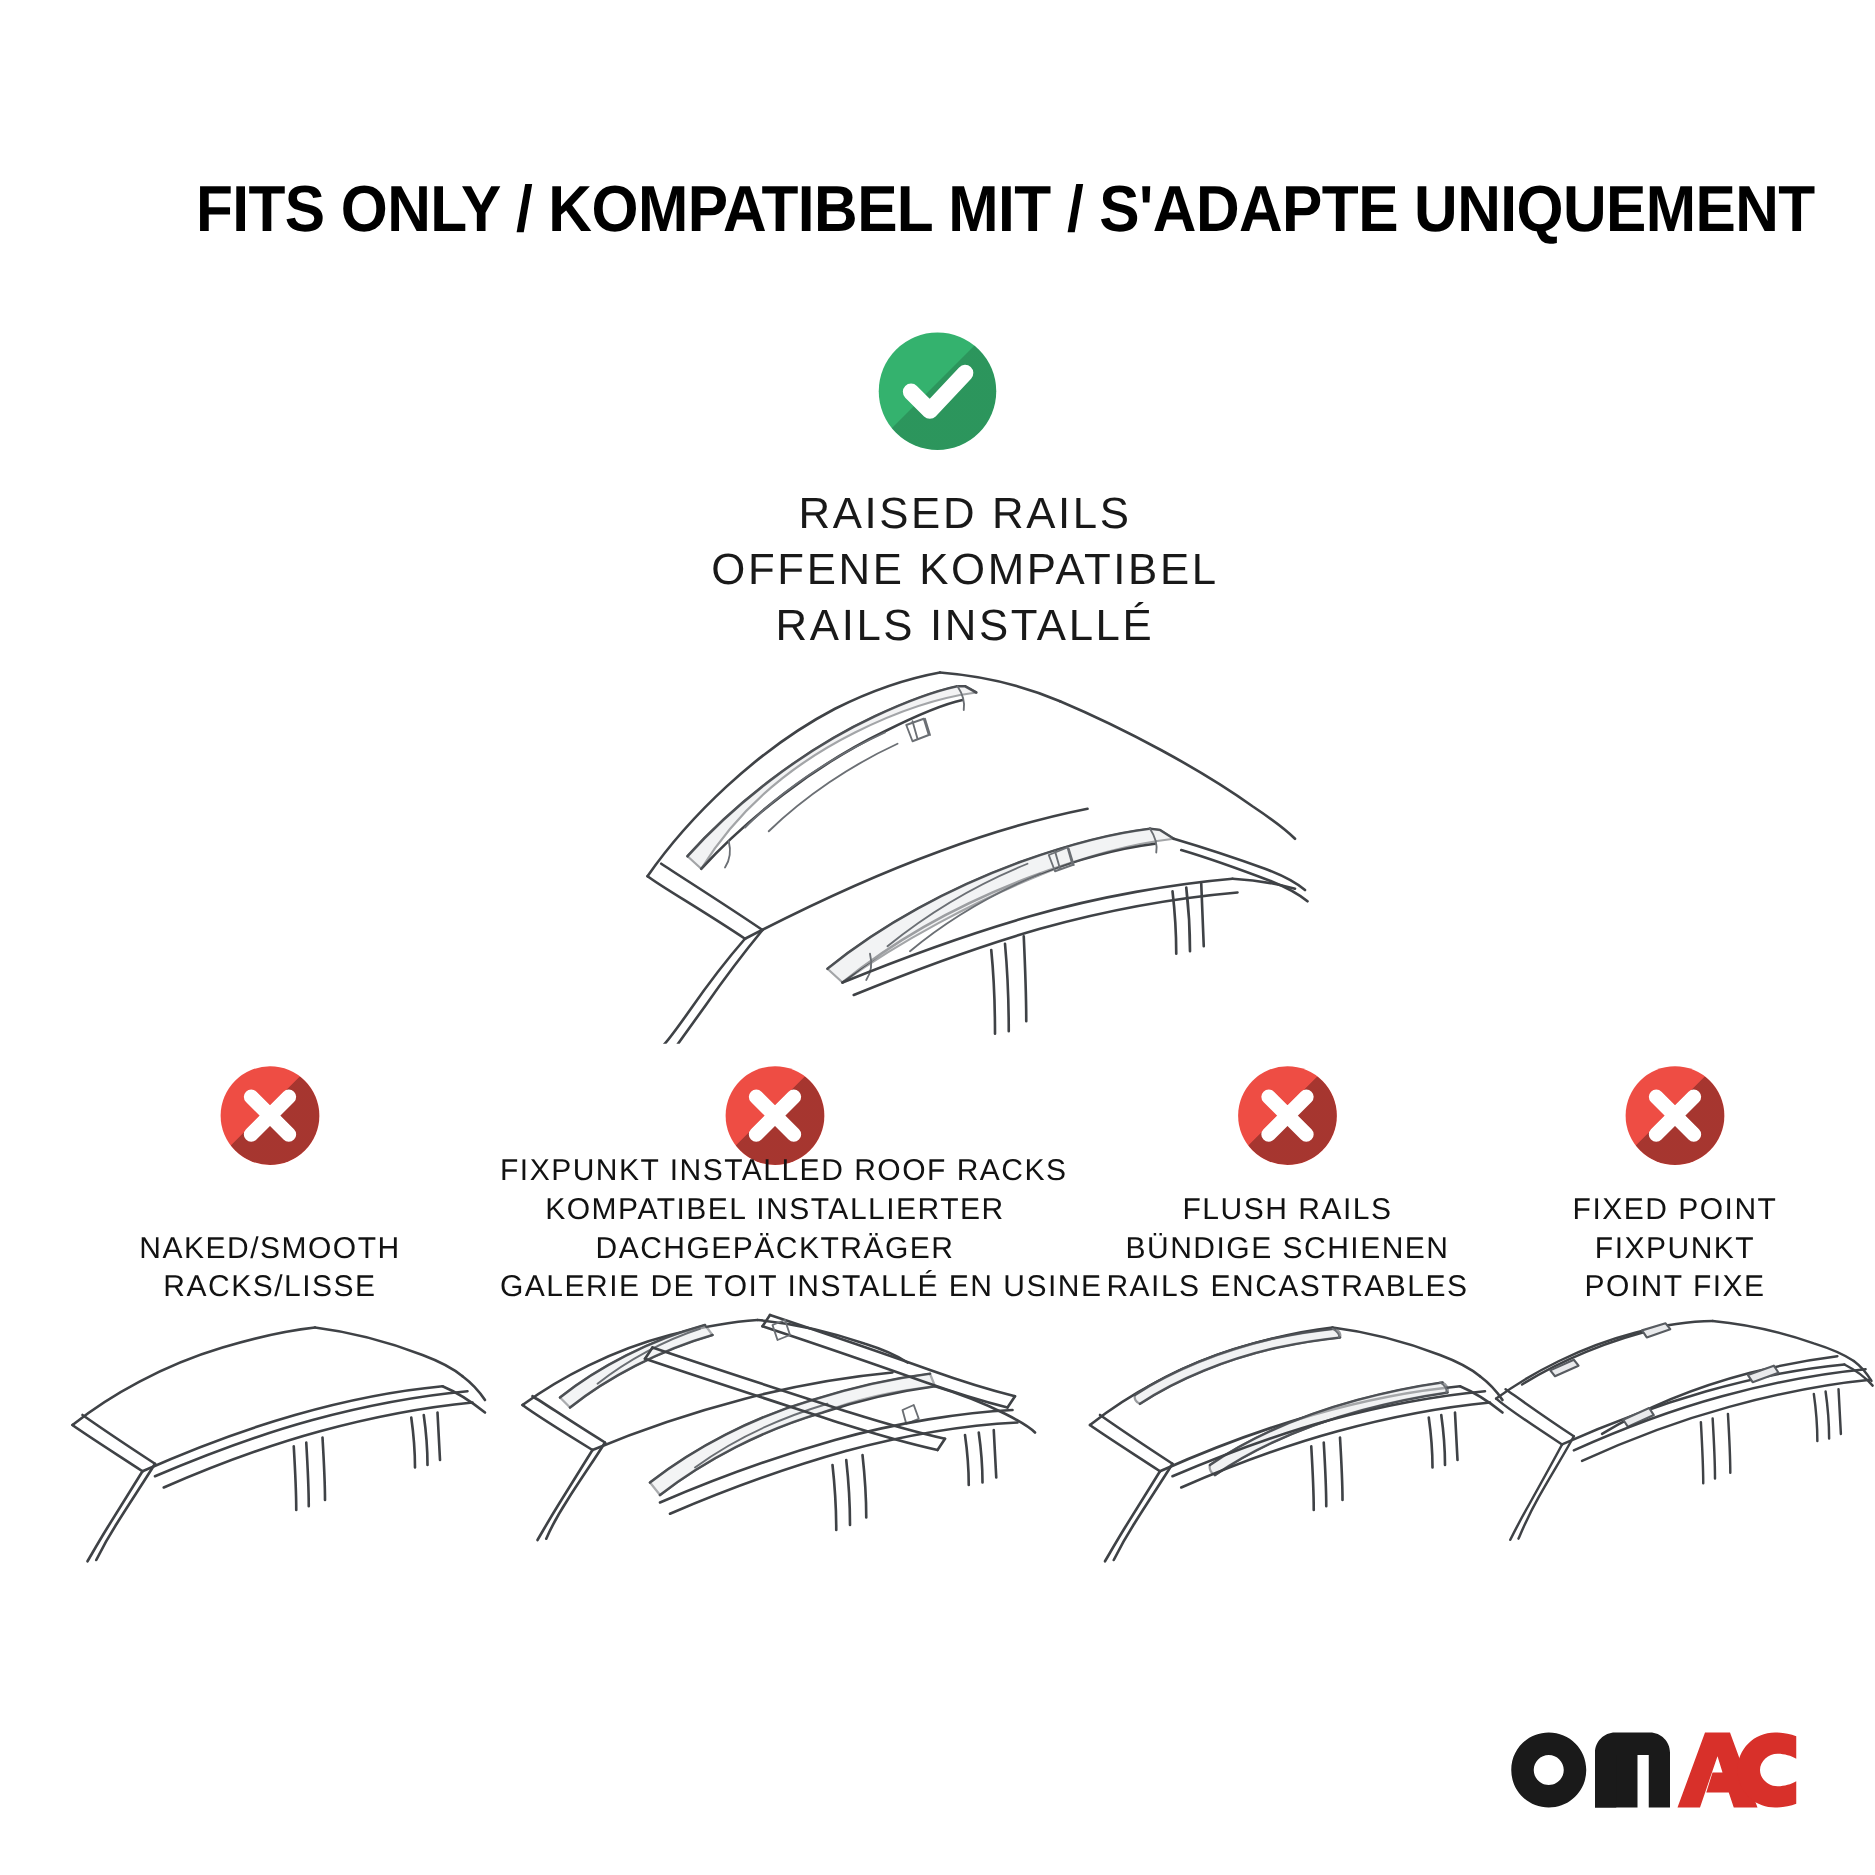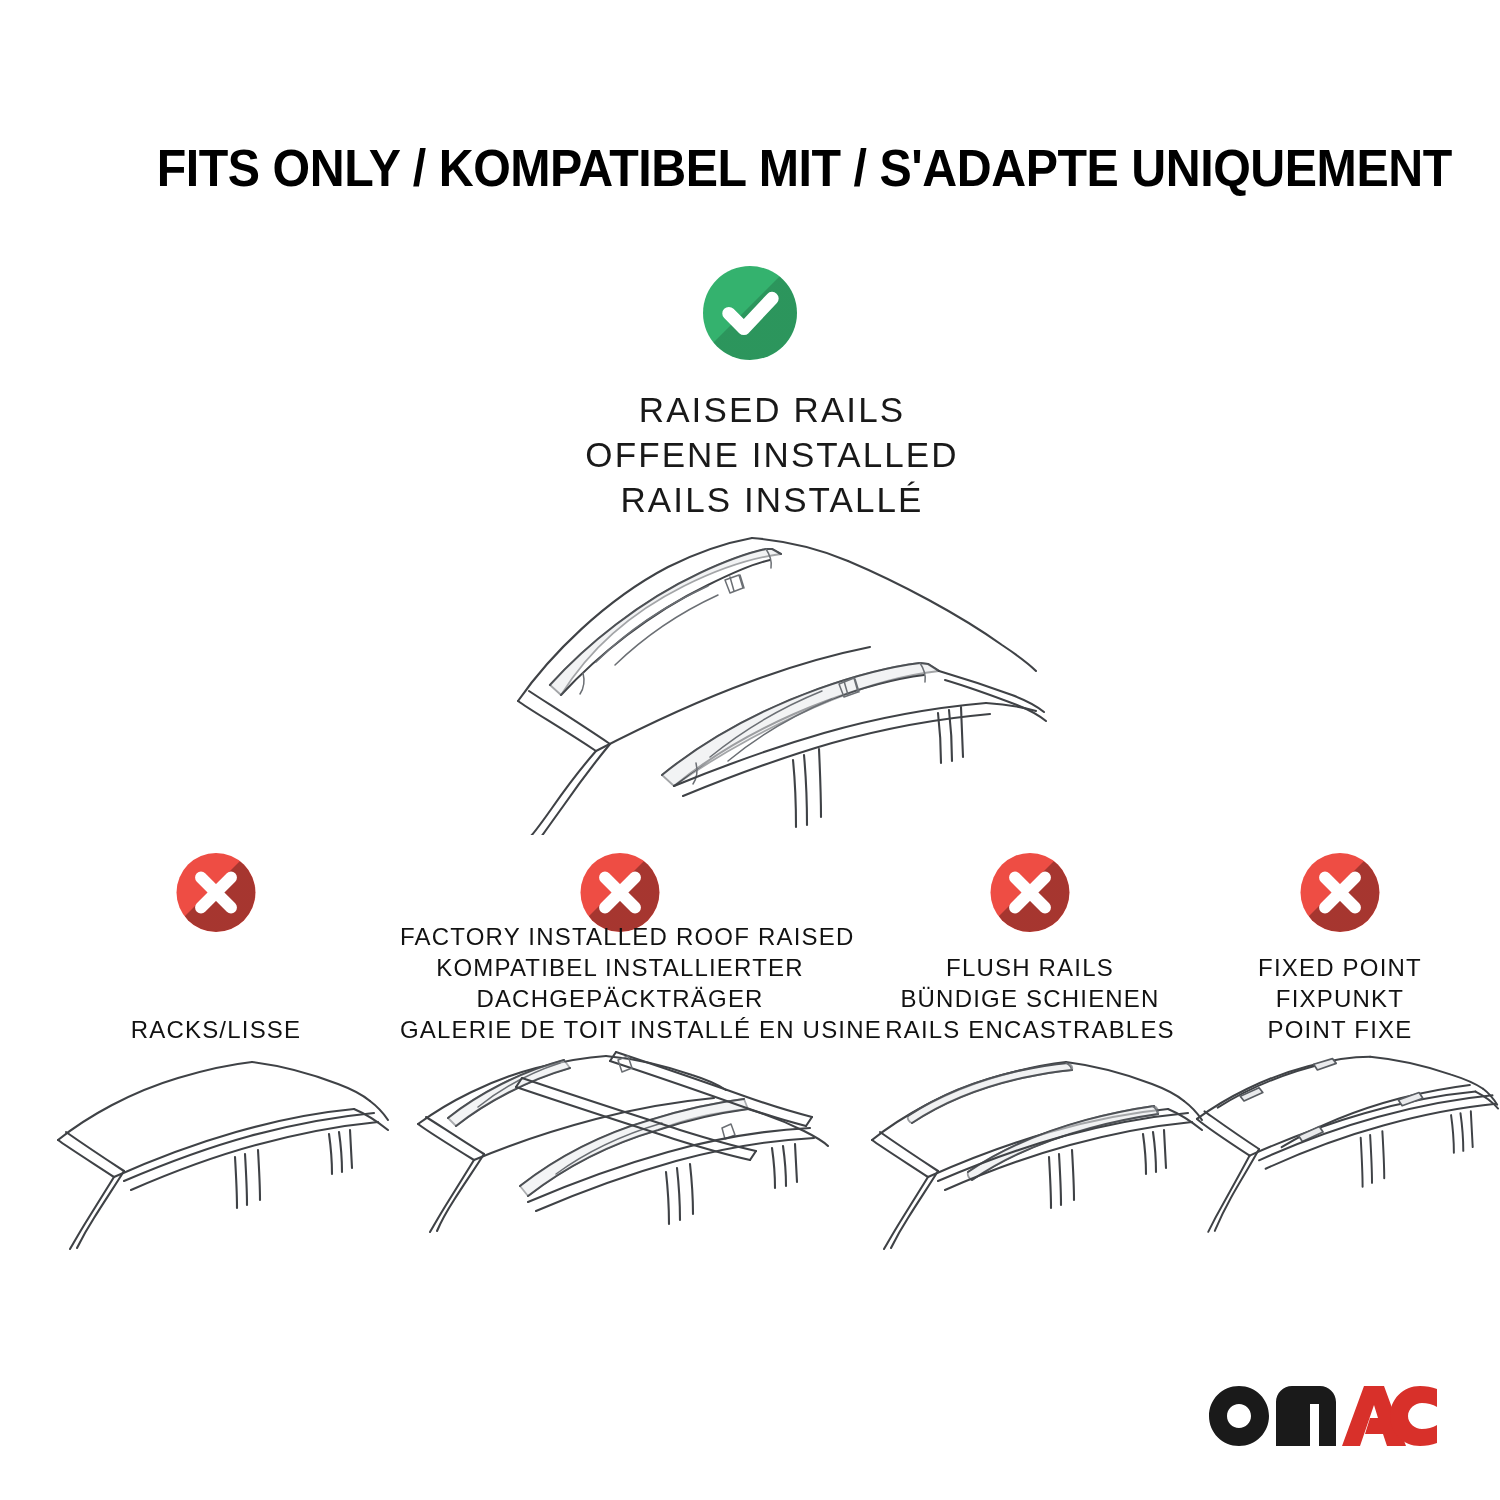--- a/index.html
+++ b/index.html
@@ -181,21 +181,21 @@
 
   <div class="status-icon" id="check-icon">
     <div class="shadow"></div>
     <svg viewBox="0 0 100 100" aria-hidden="true">
       <path d="M27.5 50.5 L43.5 66.5 L73.5 34.5" fill="none" stroke="#ffffff" stroke-width="14" stroke-linecap="round" stroke-linejoin="round"></path>
     </svg>
   </div>
 
   <div class="fit-labels">
     <div>RAISED RAILS</div>
-    <div>OFFENE INSTALLED</div>
+    <div>OFFENE KOMPATIBEL</div>
     <div>RAILS INSTALLÉ</div>
   </div>
 </div>
 
 <div id="fit-illustration">
   <svg viewBox="0 0 700 330" aria-hidden="true">
 
     <path class="art" d="M118 196 C150 150 205 95 268 62 C300 46 330 37 352 33"></path>
     <path class="art" d="M352 33 C390 36 420 44 448 56"></path>
 
@@ -257,20 +257,21 @@
     <div class="nofit-head">
       <div class="xwrap">
         <div class="status-icon" id="x-icon-0">
           <div class="shadow x-shadow"></div>
           <svg viewBox="0 0 100 100" aria-hidden="true">
             <path d="M31 31 L69 69 M69 31 L31 69" fill="none" stroke="#ffffff" stroke-width="15" stroke-linecap="round" stroke-linejoin="round"></path>
           </svg>
         </div>
       </div>
       <div class="nofit-labels">
+        <div>NAKED/SMOOTH</div>
         <div>RACKS/LISSE</div>
       </div>
     </div>
     <div class="nofit-illustration">
       <svg viewBox="0 0 360 230" aria-hidden="true">
         <path class="art" d="M22 90 C52 66 95 42 142 28 C172 19 198 14 216 12"></path>
         <path class="art" d="M216 12 C248 16 276 24 302 34 C318 40 328 46 334 51"></path>
         <path class="art" d="M22 90 C30 96 52 110 78 127"></path>
         <path class="art" d="M30 82 C40 89 62 104 88 121"></path>
         <path class="art" d="M78 127 C116 110 158 94 200 82 C242 70 286 62 318 59"></path>
@@ -294,21 +295,21 @@
     <div class="nofit-head">
       <div class="xwrap">
         <div class="status-icon" id="x-icon-1">
           <div class="shadow x-shadow"></div>
           <svg viewBox="0 0 100 100" aria-hidden="true">
             <path d="M31 31 L69 69 M69 31 L31 69" fill="none" stroke="#ffffff" stroke-width="15" stroke-linecap="round" stroke-linejoin="round"></path>
           </svg>
         </div>
       </div>
       <div class="nofit-labels">
-        <div>FACTORY INSTALLED ROOF RAISED</div>
+        <div>FIXPUNKT INSTALLED ROOF RACKS</div>
         <div>KOMPATIBEL INSTALLIERTER</div>
         <div>DACHGEPÄCKTRÄGER</div>
         <div>GALERIE DE TOIT INSTALLÉ EN USINE</div>
       </div>
     </div>
     <div class="nofit-illustration">
       <svg viewBox="0 0 440 230" aria-hidden="true">
 
         <path class="art" d="M18 74 C48 52 90 30 136 18 C164 11 190 7 206 6"></path>
         <path class="art" d="M206 6 C238 9 266 16 292 25 C308 30 320 36 326 40"></path>

